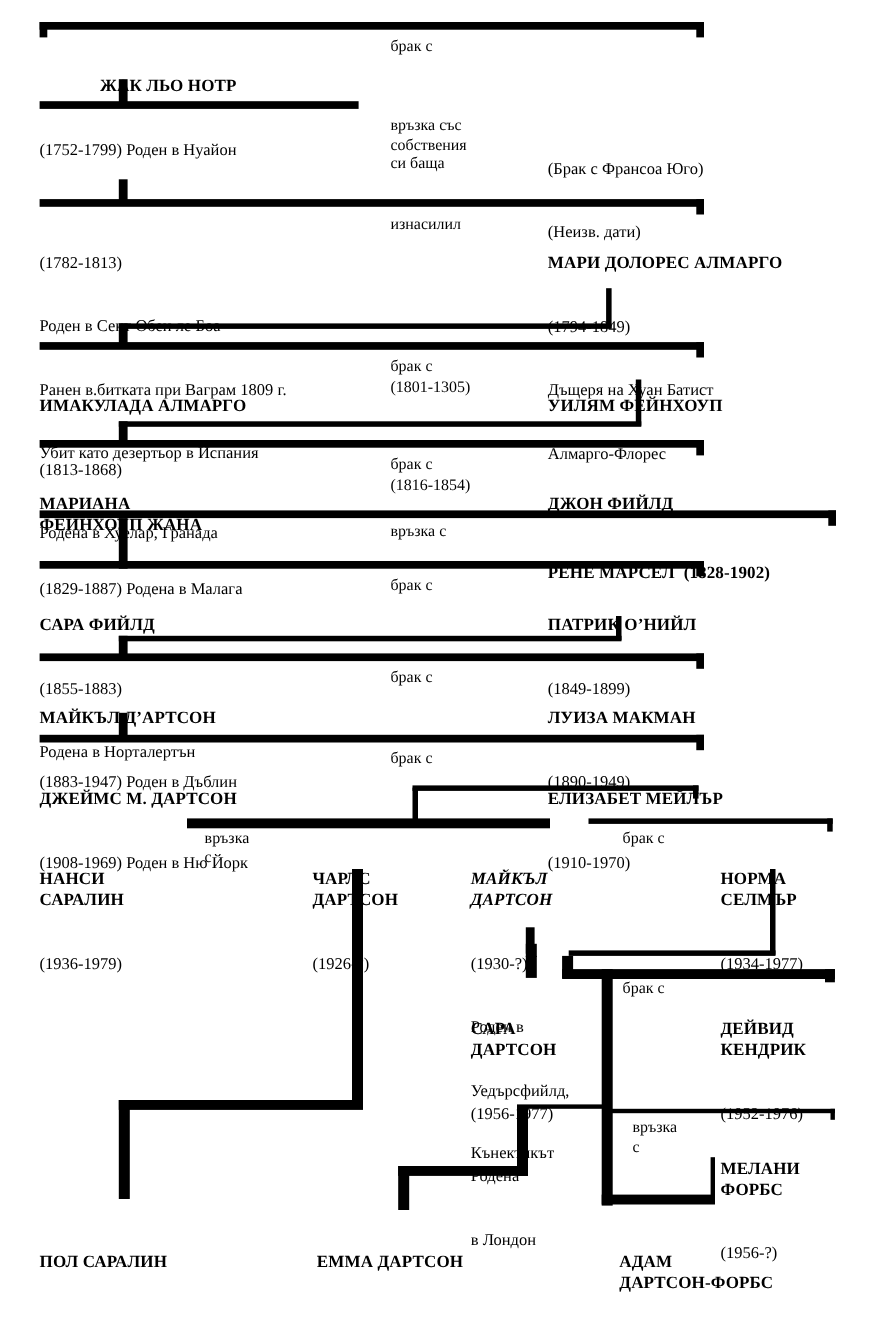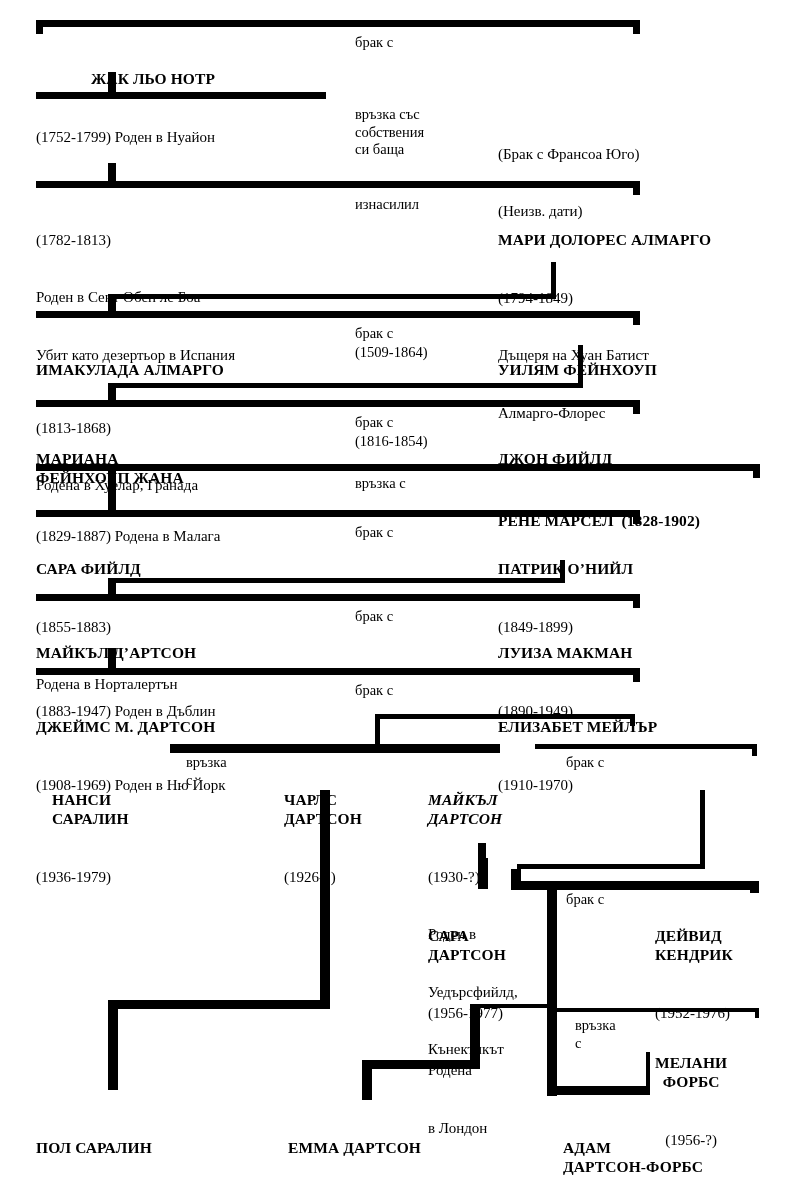--- a/index.html
+++ b/index.html
@@ -69,20 +69,21 @@
   <div class="node" style="left:498px; top:106px;">
     <div class="detail">(Брак с Франсоа Юго)</div>
     <div class="detail">(Неизв. дати)</div>
   </div>
   <div class="hline" style="left:36px; top:92px; width:290px; height:7px;"></div>
   <div class="bar" style="left:108px; top:163px; width:8px; height:22px;"></div>
 
   <div class="node" style="left:36px; top:192px;">
     <div class="detail">(1782-1813)</div>
     <div class="detail">Роден в Сент Обен ле Боа</div>
+    <div class="detail">Ранен в.битката при Ваграм 1809 г.</div>
     <div class="detail">Убит като дезертьор в Испания</div>
   </div>
   <div class="rel" style="left:355px; top:196px;">изнасилил</div>
   <div class="node" style="left:498px; top:192px;">
     <div class="name">МАРИ ДОЛОРЕС АЛМАРГО</div>
     <div class="detail">(1794-1849)</div>
     <div class="detail">Дъщеря на Хуан Батист</div>
     <div class="detail">Алмарго-Флорес</div>
   </div>
   <div class="hline" style="left:36px; top:181px; width:604px; height:7px;"></div>
@@ -91,21 +92,21 @@
   <div class="vline" style="left:551px; top:262px; width:5px; height:36px;"></div>
   <div class="hline" style="left:108px; top:294px; width:448px; height:5px;"></div>
   <div class="bar" style="left:108px; top:294px; width:8px; height:22px;"></div>
 
   <div class="node" style="left:36px; top:322px;">
     <div class="name">ИМАКУЛАДА АЛМАРГО</div>
     <div class="detail">(1813-1868)</div>
     <div class="detail">Родена в Хуелар, Гранада</div>
   </div>
   <div class="rel" style="left:355px; top:325px;">брак с</div>
-  <div class="rel" style="left:355px; top:344px;">(1509-1864)</div>
+  <div class="rel" style="left:355px; top:344px;">(1801-1305)</div>
   <div class="node" style="left:498px; top:322px;">
     <div class="name">УИЛЯМ ФЕЙНХОУП</div>
   </div>
   <div class="hline" style="left:36px; top:311px; width:604px; height:7px;"></div>
   <div class="vline" style="left:633px; top:311px; width:7px; height:14px;"></div>
   <div class="vline" style="left:578px; top:345px; width:5px; height:42px;"></div>
   <div class="hline" style="left:108px; top:383px; width:475px; height:5px;"></div>
   <div class="bar" style="left:108px; top:383px; width:8px; height:23px;"></div>
 
   <div class="node" style="left:36px; top:411px;">
@@ -169,21 +170,21 @@
   </div>
   <div class="hline" style="left:36px; top:668px; width:604px; height:7px;"></div>
   <div class="vline" style="left:633px; top:668px; width:7px; height:14px;"></div>
 
   <div class="vline" style="left:375px; top:716px; width:5px; height:30px;"></div>
   <div class="hline" style="left:375px; top:714px; width:260px; height:5px;"></div>
   <div class="vline" style="left:630px; top:714px; width:5px; height:12px;"></div>
   <div class="hline" style="left:170px; top:744px; width:330px; height:9px;"></div>
 
   <div class="node" style="left:36px; top:752px;">
-    <div class="name" style="white-space:pre-line;margin-left:16px;">НАНСИ
+    <div class="name" style="white-space:pre-line;">НАНСИ
 САРАЛИН</div>
     <div class="detail">(1936-1979)</div>
   </div>
   <div class="rel" style="left:186px; top:754px; white-space:pre-line;">връзка
 с</div>
 
   <div class="node" style="left:284px; top:752px;">
     <div class="name" style="white-space:pre-line;">ЧАРЛС
 ДАРТСОН</div>
     <div class="detail">(1926-?)</div>
@@ -193,20 +194,25 @@
     <div class="name" style="white-space:pre-line;font-style:italic;">МАЙКЪЛ
 ДАРТСОН</div>
     <div class="detail">(1930-?)</div>
     <div class="detail">Роден в</div>
     <div class="detail">Уедърсфийлд,</div>
     <div class="detail">Кънектикът</div>
   </div>
 
   <div class="rel" style="left:566px; top:754px;">брак с</div>
 
+  <div class="node" style="left:655px; top:752px;">
+    <div class="name" style="white-space:pre-line;">НОРМА
+СЕЛМЪР</div>
+    <div class="detail">(1934-1977)</div>
+  </div>
 
   <div class="hline" style="left:535px; top:744px; width:222px; height:5px;"></div>
   <div class="vline" style="left:752px; top:744px; width:5px; height:12px;"></div>
 
   <div class="vline" style="left:700px; top:790px; width:5px; height:78px;"></div>
   <div class="hline" style="left:517px; top:864px; width:188px; height:5px;"></div>
 
   <div class="bar" style="left:478px; top:869px; width:10px; height:20px;"></div>
   <div class="bar" style="left:511px; top:869px; width:10px; height:20px;"></div>
   <div class="vline" style="left:478px; top:858px; width:10px; height:12px;"></div>
@@ -237,21 +243,21 @@
   <div class="bar" style="left:108px; top:1000px; width:10px; height:90px;"></div>
 
   <div class="bar" style="left:362px; top:1060px; width:118px; height:9px;"></div>
   <div class="bar" style="left:470px; top:1005px; width:10px; height:64px;"></div>
   <div class="bar" style="left:362px; top:1060px; width:10px; height:40px;"></div>
 
   <div class="hline" style="left:470px; top:1004px; width:82px; height:4px;"></div>
 
   <div class="rel" style="left:575px; top:1017px; white-space:pre-line;">връзка
 с</div>
-  <div class="node" style="left:655px; top:1015px;text-align:center;">
+  <div class="node" style="left:655px; top:1015px;">
     <div class="name" style="white-space:pre-line;">МЕЛАНИ
 ФОРБС</div>
     <div class="detail">(1956-?)</div>
   </div>
   <div class="hline" style="left:552px; top:1008px; width:207px; height:4px;"></div>
   <div class="vline" style="left:755px; top:1008px; width:4px; height:10px;"></div>
   <div class="vline" style="left:646px; top:1052px; width:4px; height:38px;"></div>
   <div class="hline" style="left:547px; top:1086px; width:103px; height:9px;"></div>
 
   <div class="node" style="left:36px; top:1100px;">

